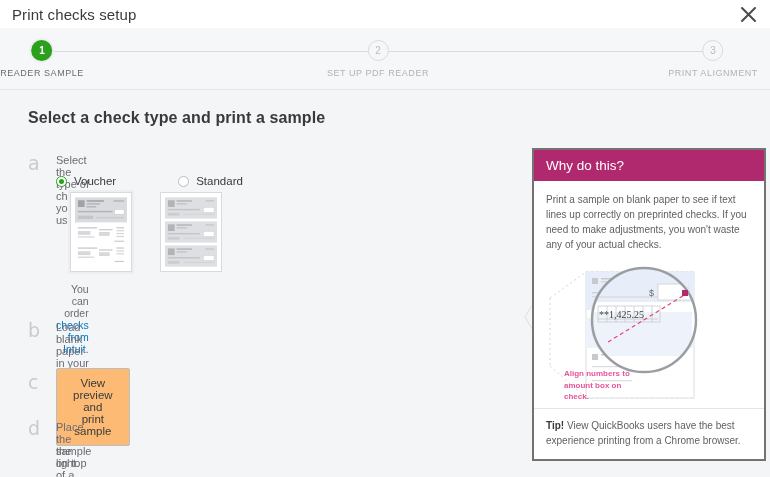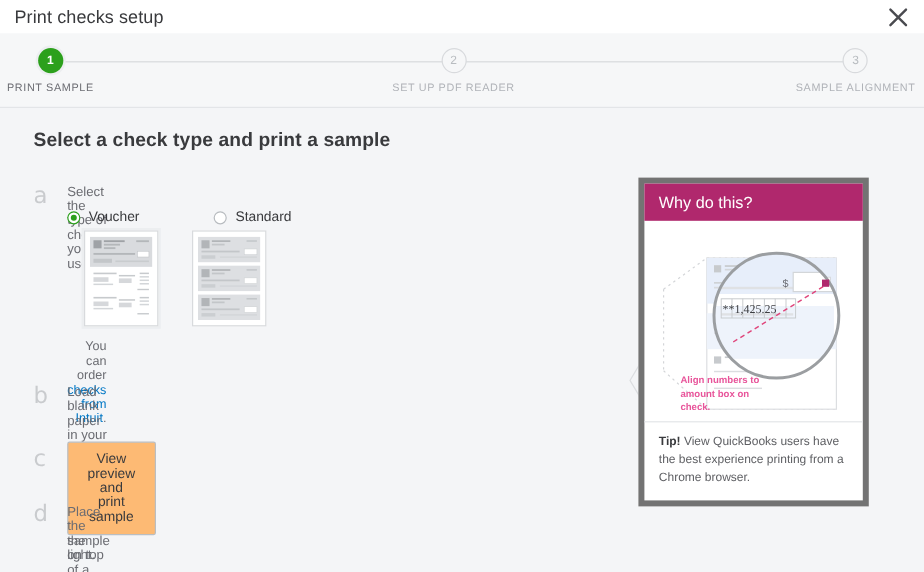--- a/index.html
+++ b/index.html
@@ -112,22 +112,22 @@
   
   .btn-preview {
     position: absolute; left: 56px; top: 228px;
     background: #fdba74; border: 1px solid #babec2; border-radius: 2px;
     padding: 8px 16px; font-size: 11.5px; color: #393a3d; cursor: pointer;
     font-family: "Liberation Sans", sans-serif;
   }
 
   
   .why {
-    position: absolute; left: 532px; top: 148px; width: 192px;
-    background: #ffffff; border: 5px solid #737373;
+    position: absolute; left: 532px; top: 148px; width: 234px;
+    background: #ffffff; border: 2px solid #737373;
   }
   .why-head {
     background: #b0286d; color: #ffffff; font-size: 13.5px;
     padding: 8px 12px; font-weight: normal;
   }
   .why-body { padding: 11px 12px 0 12px; }
   .why-text { font-size: 10px; color: #5e5f63; line-height: 1.5; }
 
   .illus { position: relative; height: 150px; margin-top: 6px; }
   .illus svg { display: block; }
@@ -159,31 +159,31 @@
         <path d="M2 2 L15 15 M15 2 L2 15" stroke="#4a4b50" stroke-width="2" stroke-linecap="round" fill="none"></path>
       </svg>
     </div>
   </div>
 
   <div class="stepper">
     <div class="track"></div>
 
     <div class="step step-1 done">
       <div class="bubble">1</div>
-      <div class="label">PRINT SAMPLE</div>
+      <div class="label">READER SAMPLE</div>
     </div>
 
     <div class="step step-2 todo">
       <div class="bubble">2</div>
       <div class="label">SET UP PDF READER</div>
     </div>
 
     <div class="step step-3 todo">
       <div class="bubble">3</div>
-      <div class="label">SAMPLE ALIGNMENT</div>
+      <div class="label">PRINT ALIGNMENT</div>
     </div>
   </div>
 
   <div class="page-title">Select a check type and print a sample</div>
 
   <div class="content">
 
     <div class="substep">
       <div class="letter" style="top:12px;">a</div>
       <div class="stext step-a-label">Select the type of checks you use:</div>
@@ -298,20 +298,21 @@
 
   <div class="notch">
     <svg width="10" height="30" viewBox="0 0 10 30">
       <path d="M10 0 L1 15 L10 30" fill="none" stroke="#dcdee1" stroke-width="1"></path>
     </svg>
   </div>
 
   <div class="why">
     <div class="why-head">Why do this?</div>
     <div class="why-body">
+      <div class="why-text">Print a sample on blank paper to see if text lines up correctly on preprinted checks. If you need to make adjustments, you won't waste any of your actual checks.</div>
 
       <div class="illus">
         <svg width="198" height="150" viewBox="0 0 198 150">
 
           <path d="M4 40 L40 14 M4 40 L4 108 M4 108 L40 140 M40 14 L150 14 M40 140 L150 140" fill="none" stroke="#d3d5d8" stroke-width="1" stroke-dasharray="2,3"></path>
 
           <rect x="40" y="14" width="108" height="126" fill="#ffffff" stroke="#dcdee1" stroke-width="1"></rect>
 
           <rect x="40" y="14" width="108" height="38" fill="#e7eefa"></rect>
           <rect x="40" y="60" width="108" height="30" fill="#eef3fb"></rect>

